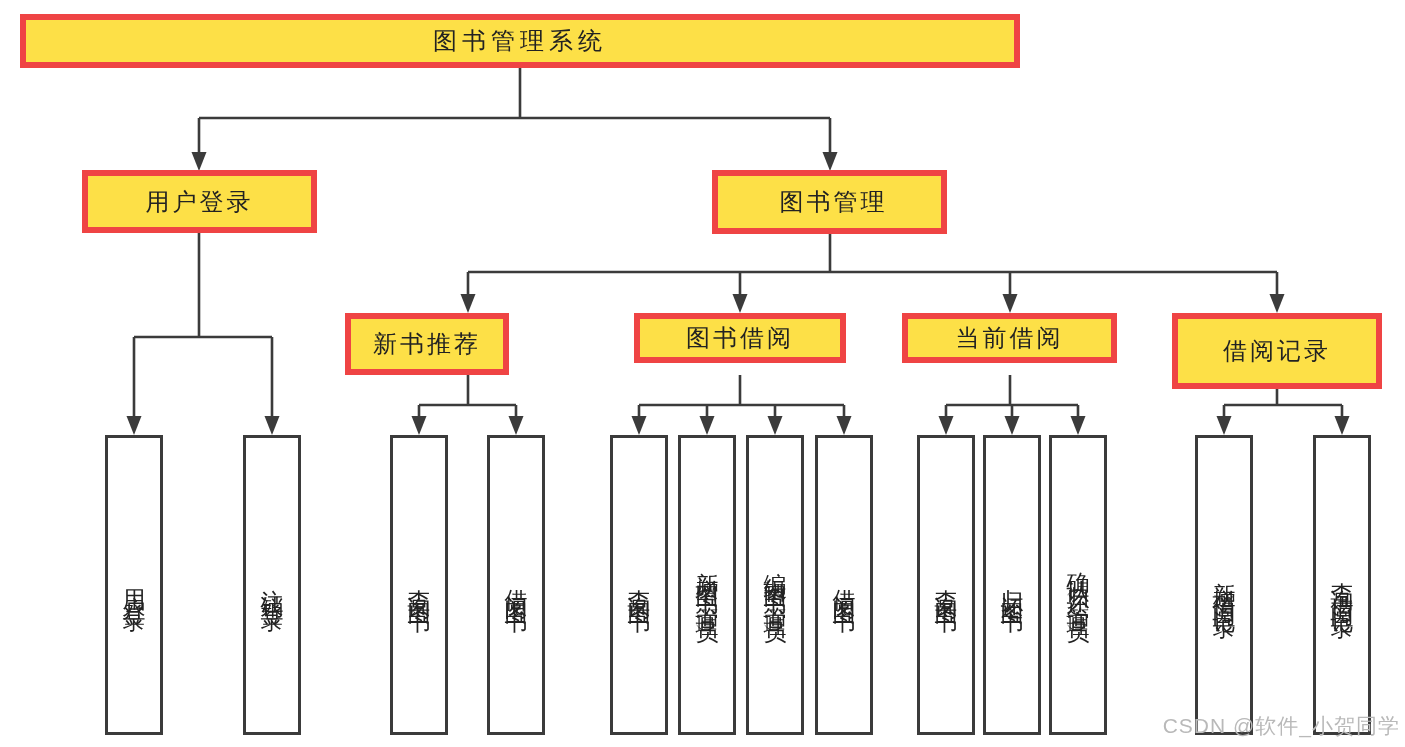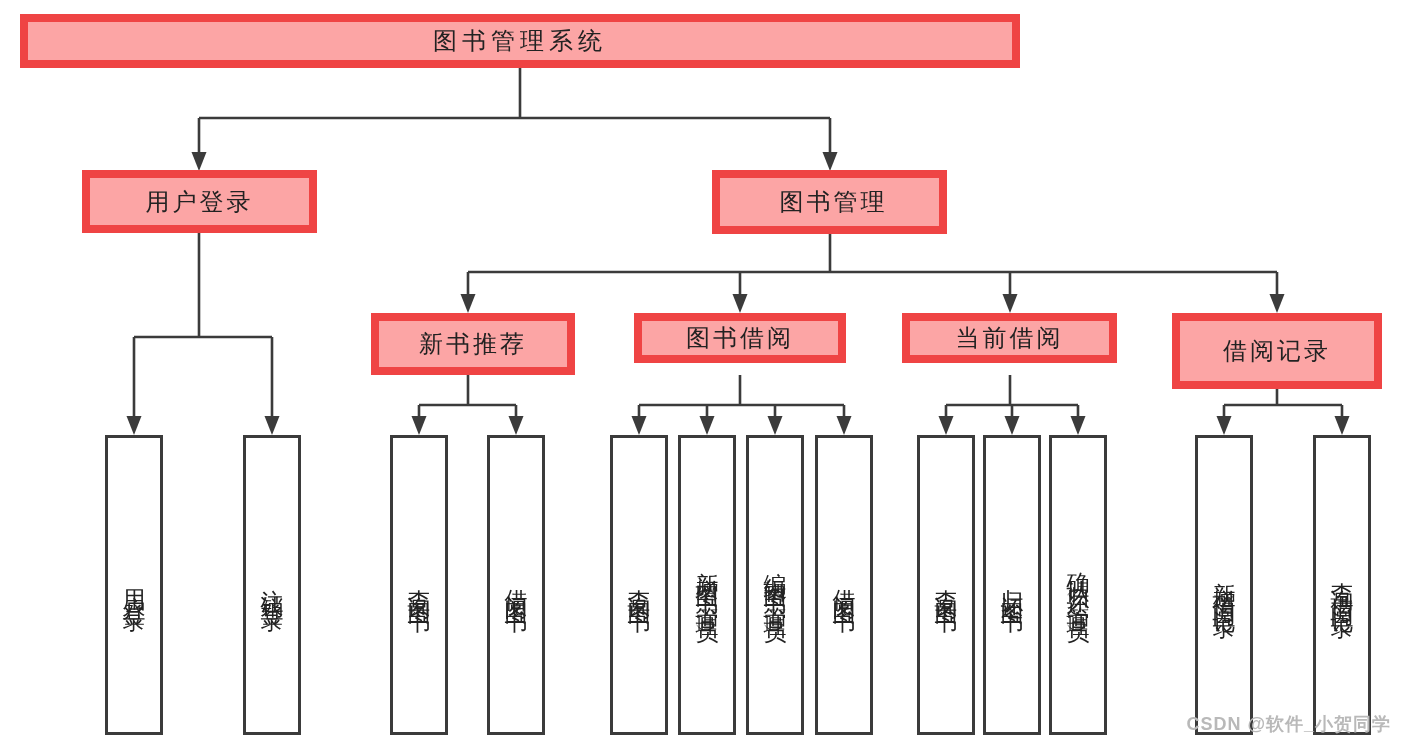--- a/index.html
+++ b/index.html
@@ -6,44 +6,43 @@
   .stage{
     position:relative;
     width:1405px;height:747px;
     background:#fff;
     font-family:"Liberation Sans","DejaVu Sans",sans-serif;
     overflow:hidden;
   }
   .wires{position:absolute;left:0;top:0;z-index:1;}
   .hnode{
     position:absolute;z-index:2;
-    border:8px solid #ef4444;background:#fca5a5;
+    border:6px solid #ef4444;background:#fde047;
     display:flex;align-items:center;justify-content:center;
     font-size:24px;letter-spacing:3px;color:#222;
     box-sizing:border-box;white-space:nowrap;
   }
   .root{letter-spacing:5px;}
   .leaf{
     position:absolute;z-index:2;
     width:58px;height:300px;top:435px;
     border:3px solid #3b3b3b;background:#fff;
     display:flex;align-items:center;justify-content:center;
     box-sizing:border-box;
   }
   .vtxt{
     writing-mode:vertical-rl;text-orientation:mixed;
     font-size:23px;letter-spacing:7px;line-height:1;
     color:#222;white-space:nowrap;
   }
   .watermark{
     position:absolute;z-index:3;
-    right:14px;top:712px;
-    font-size:18px;color:#b9b9b9;letter-spacing:1px;
+    right:5px;top:712px;
+    font-size:21px;color:#b9b9b9;letter-spacing:1px;
     white-space:nowrap;
-    font-weight:bold;
   }
 </style>
 </head>
 <body>
 
 <div class="stage">
 
   <svg class="wires" width="1405" height="747" viewBox="0 0 1405 747">
     <g stroke="#3b3b3b" stroke-width="2.6" fill="none">
 
@@ -82,21 +81,21 @@
       <polygon points="1216.5,416 1231.5,416 1224,435"></polygon>
       <polygon points="1334.5,416 1349.5,416 1342,435"></polygon>
     </g>
   </svg>
 
   <div class="hnode root" style="left:20px;top:14px;width:1000px;height:54px;">图书管理系统</div>
 
   <div class="hnode" style="left:82px;top:170px;width:235px;height:63px;">用户登录</div>
   <div class="hnode" style="left:712px;top:170px;width:235px;height:64px;padding-left:8px;">图书管理</div>
 
-  <div class="hnode" style="left:371px;top:313px;width:204px;height:62px;">新书推荐</div>
+  <div class="hnode" style="left:345px;top:313px;width:164px;height:62px;">新书推荐</div>
   <div class="hnode" style="left:634px;top:313px;width:212px;height:50px;">图书借阅</div>
   <div class="hnode" style="left:902px;top:313px;width:215px;height:50px;">当前借阅</div>
   <div class="hnode" style="left:1172px;top:313px;width:210px;height:76px;">借阅记录</div>
 
   <div class="leaf" style="left:105px;">
     <span class="vtxt">用户登录</span>
   </div>
   <div class="leaf" style="left:243px;">
     <span class="vtxt">注销登录</span>
   </div>

